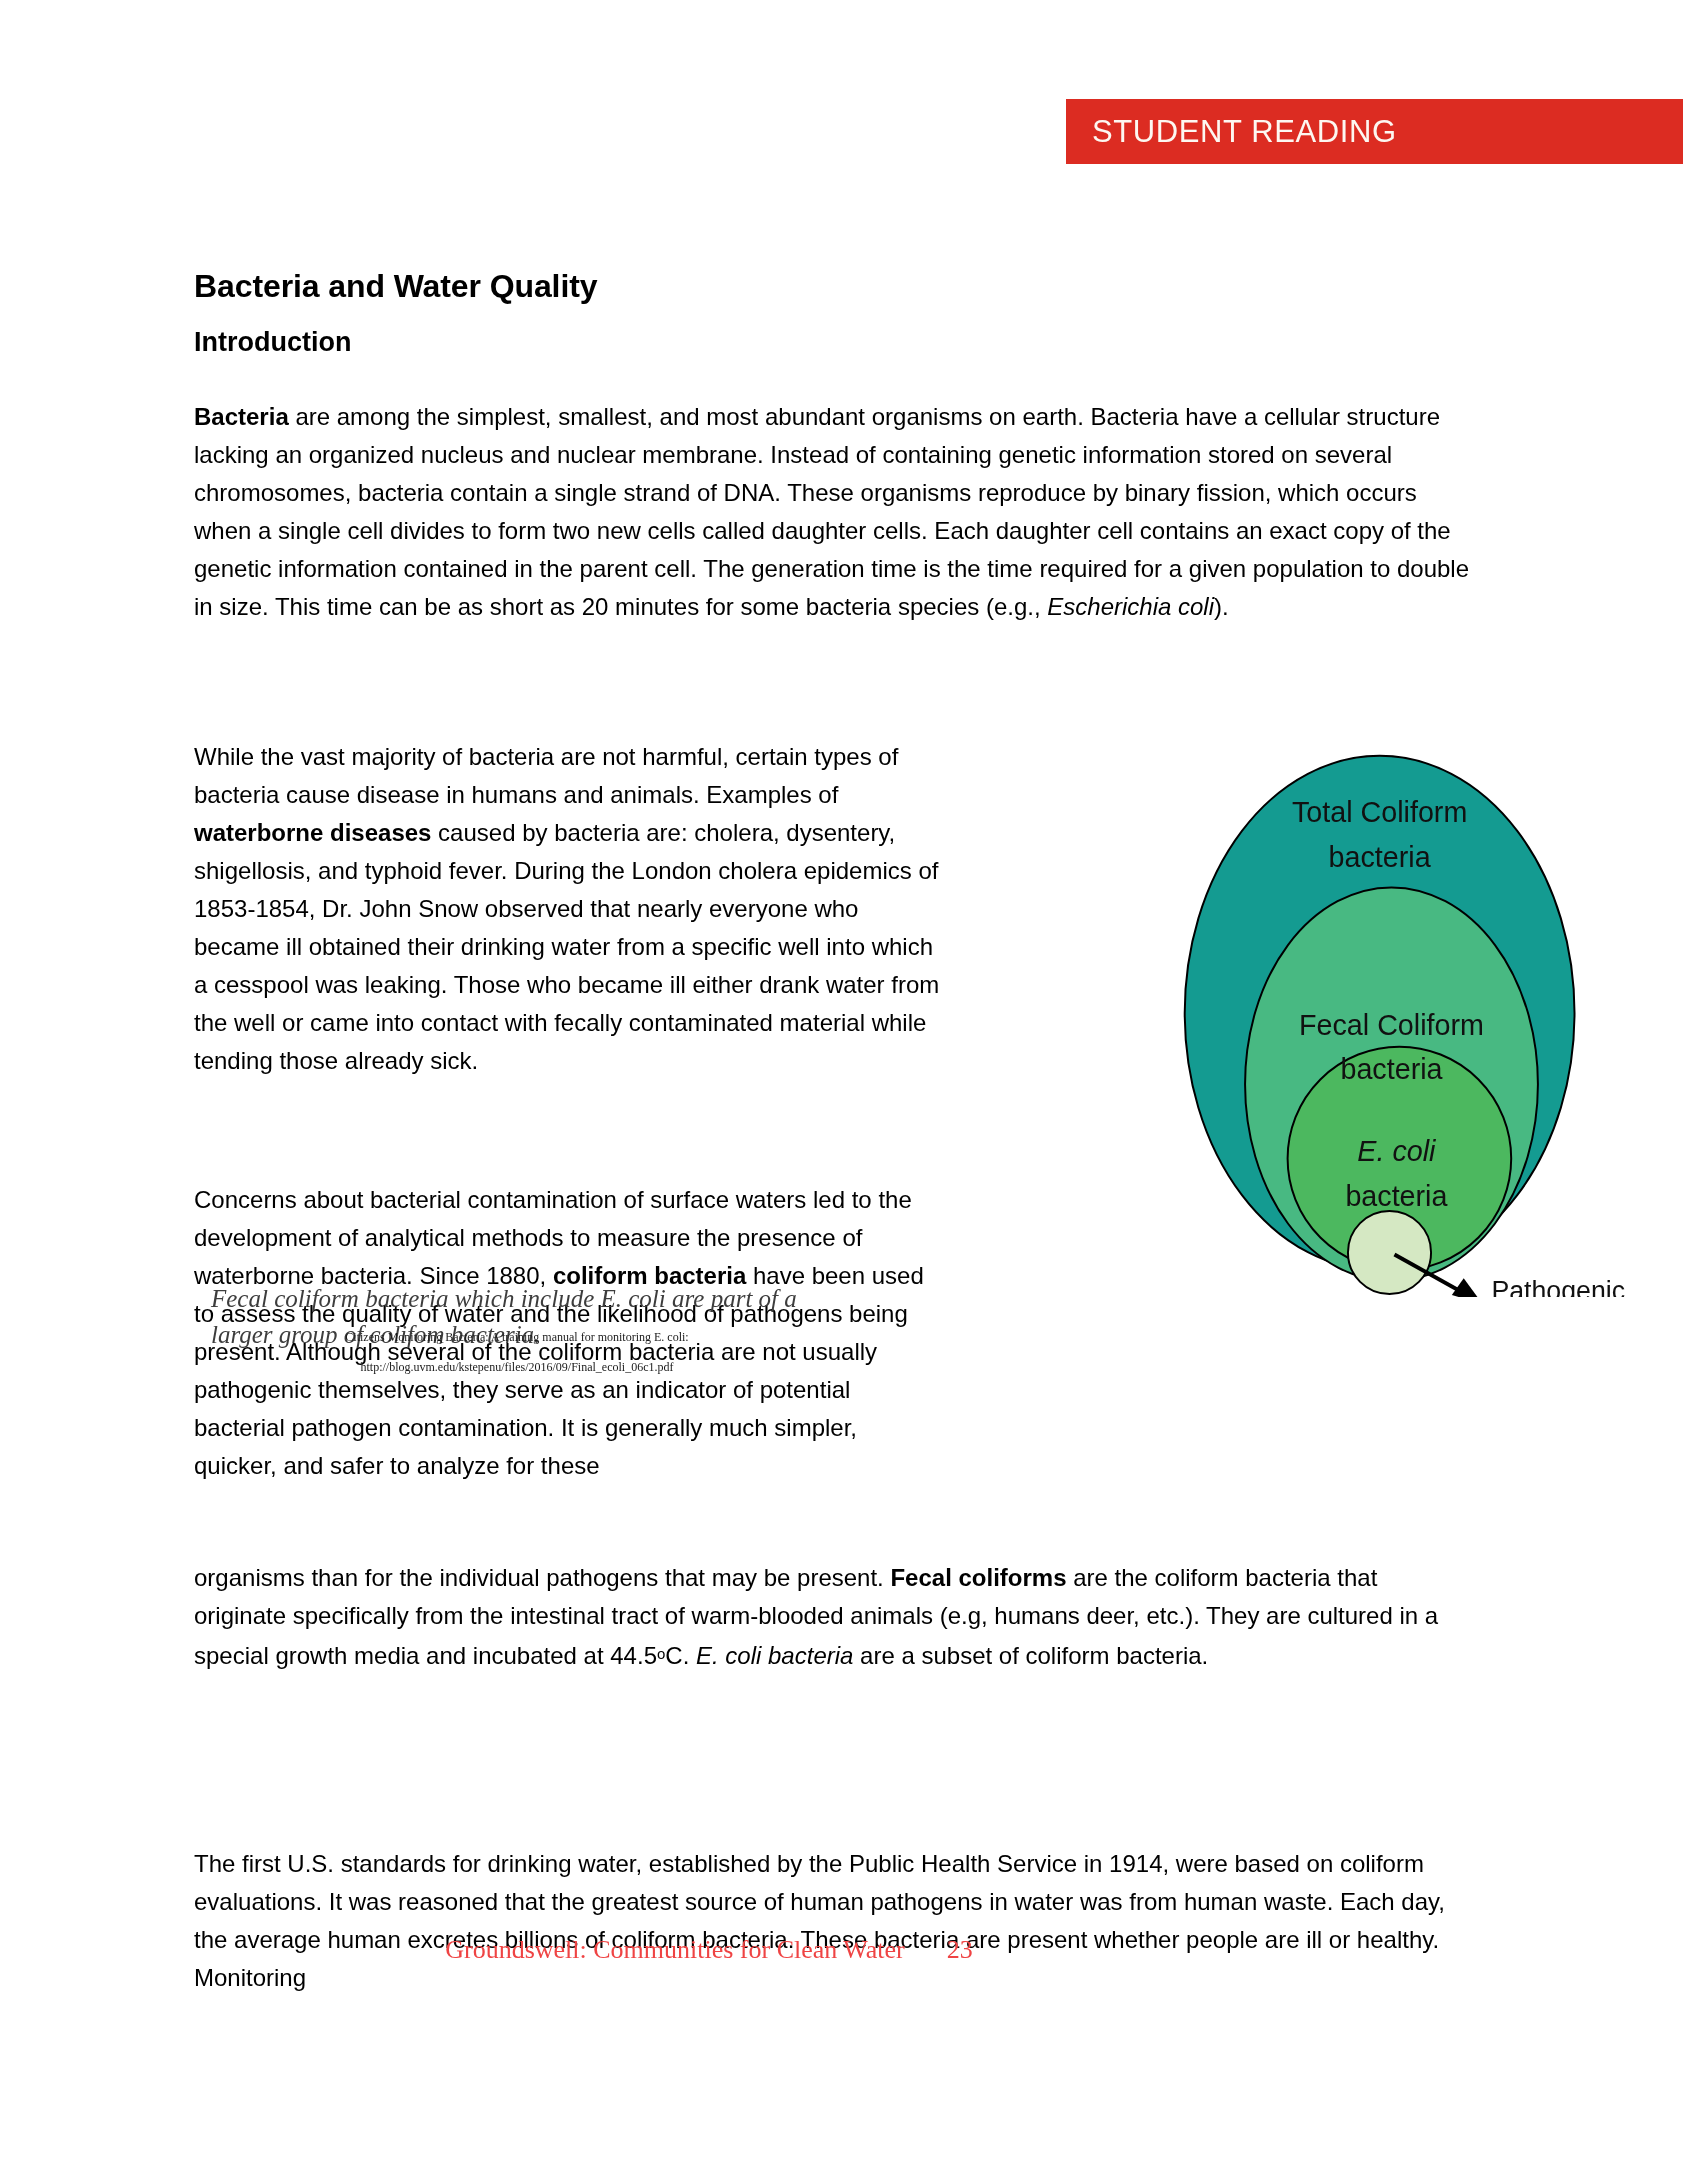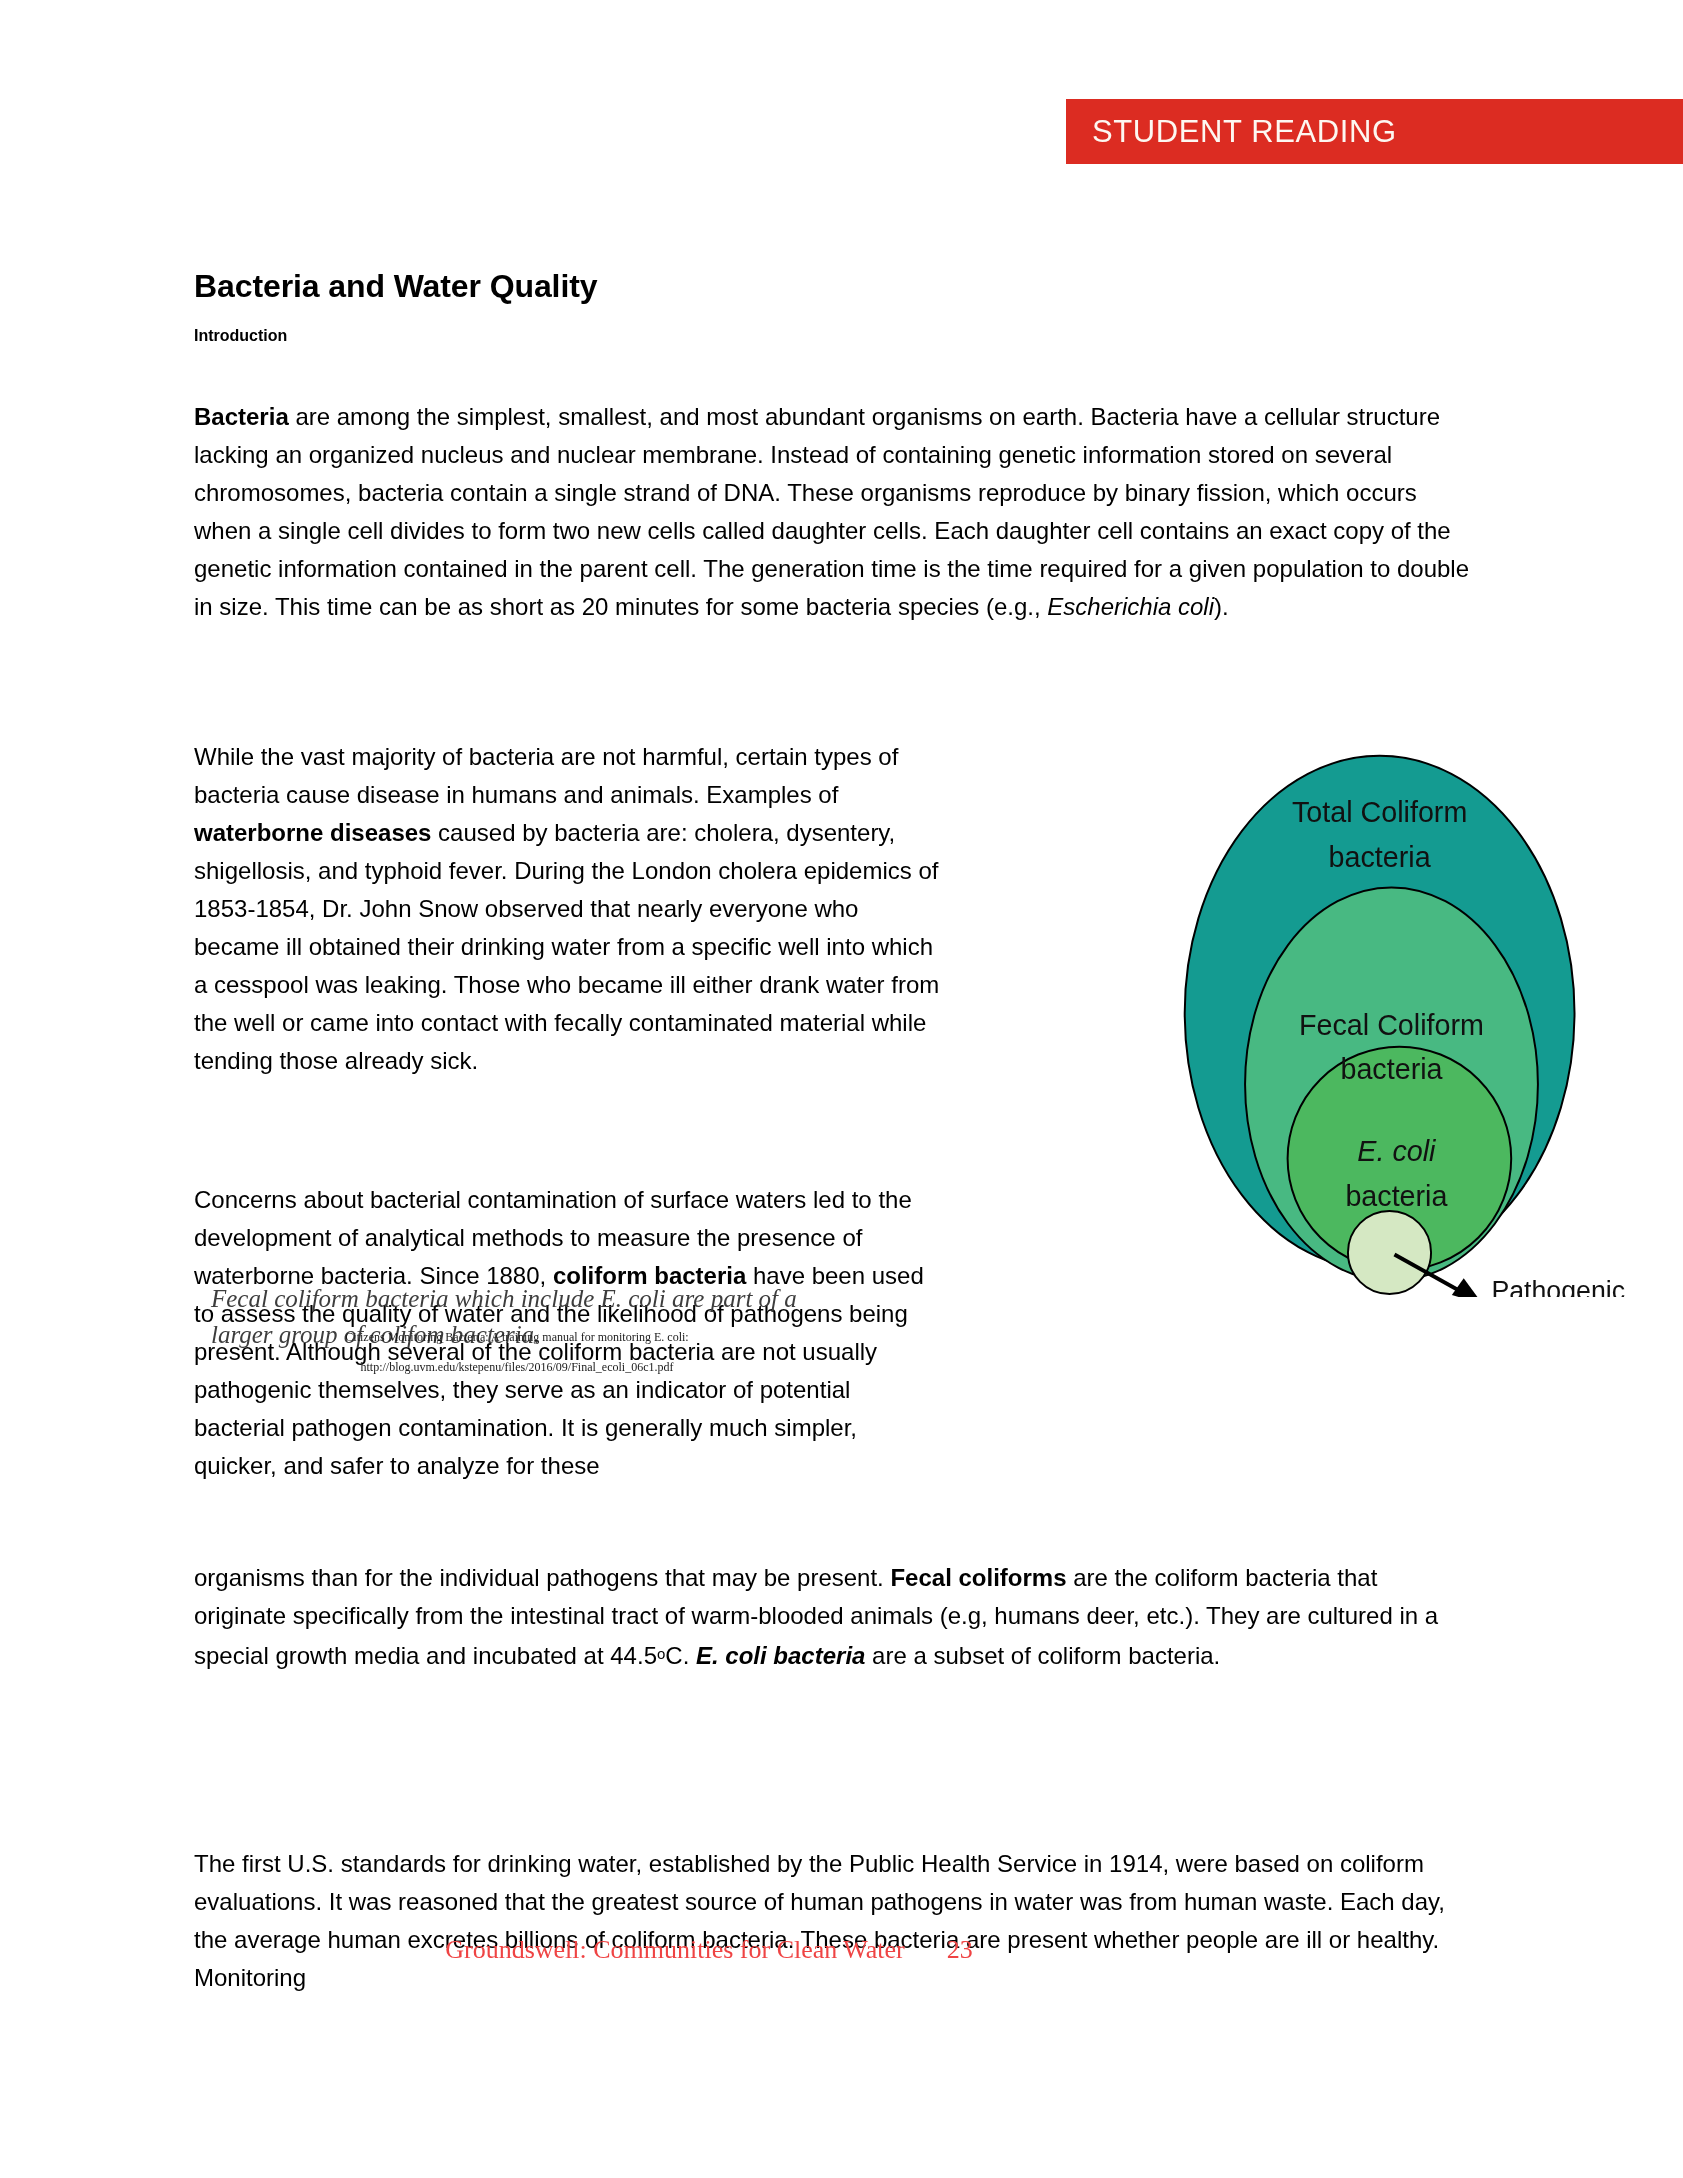--- a/index.html
+++ b/index.html
@@ -50,21 +50,21 @@
   h1.doc-title {
     font-size: 32px;
     font-weight: bold;
     margin: 0;
     position: absolute;
     top: 268px;
     left: 0;
     letter-spacing: -0.1px;
   }
   h2.doc-subtitle {
-    font-size: 16px;
+    font-size: 27px;
     font-weight: bold;
     margin: 0;
     position: absolute;
     top: 327px;
     left: 0;
   }
 
   p {
     margin: 0;
     font-size: 24px;
@@ -101,21 +101,21 @@
   }
   .para-last {
     position: absolute;
     top: 1845px;
     left: 0;
     width: 1282px;
   }
 
   b { font-weight: bold; }
   i { font-style: italic; }
-  .bi { font-weight: bold; font-style: italic; }
+  .bi { font-weight: normal; font-style: italic; }
   .deg {
     font-size: 15px;
     vertical-align: 5px;
   }
 
   
   .figure {
     position: absolute;
     left: 943px;
     top: 738px;

